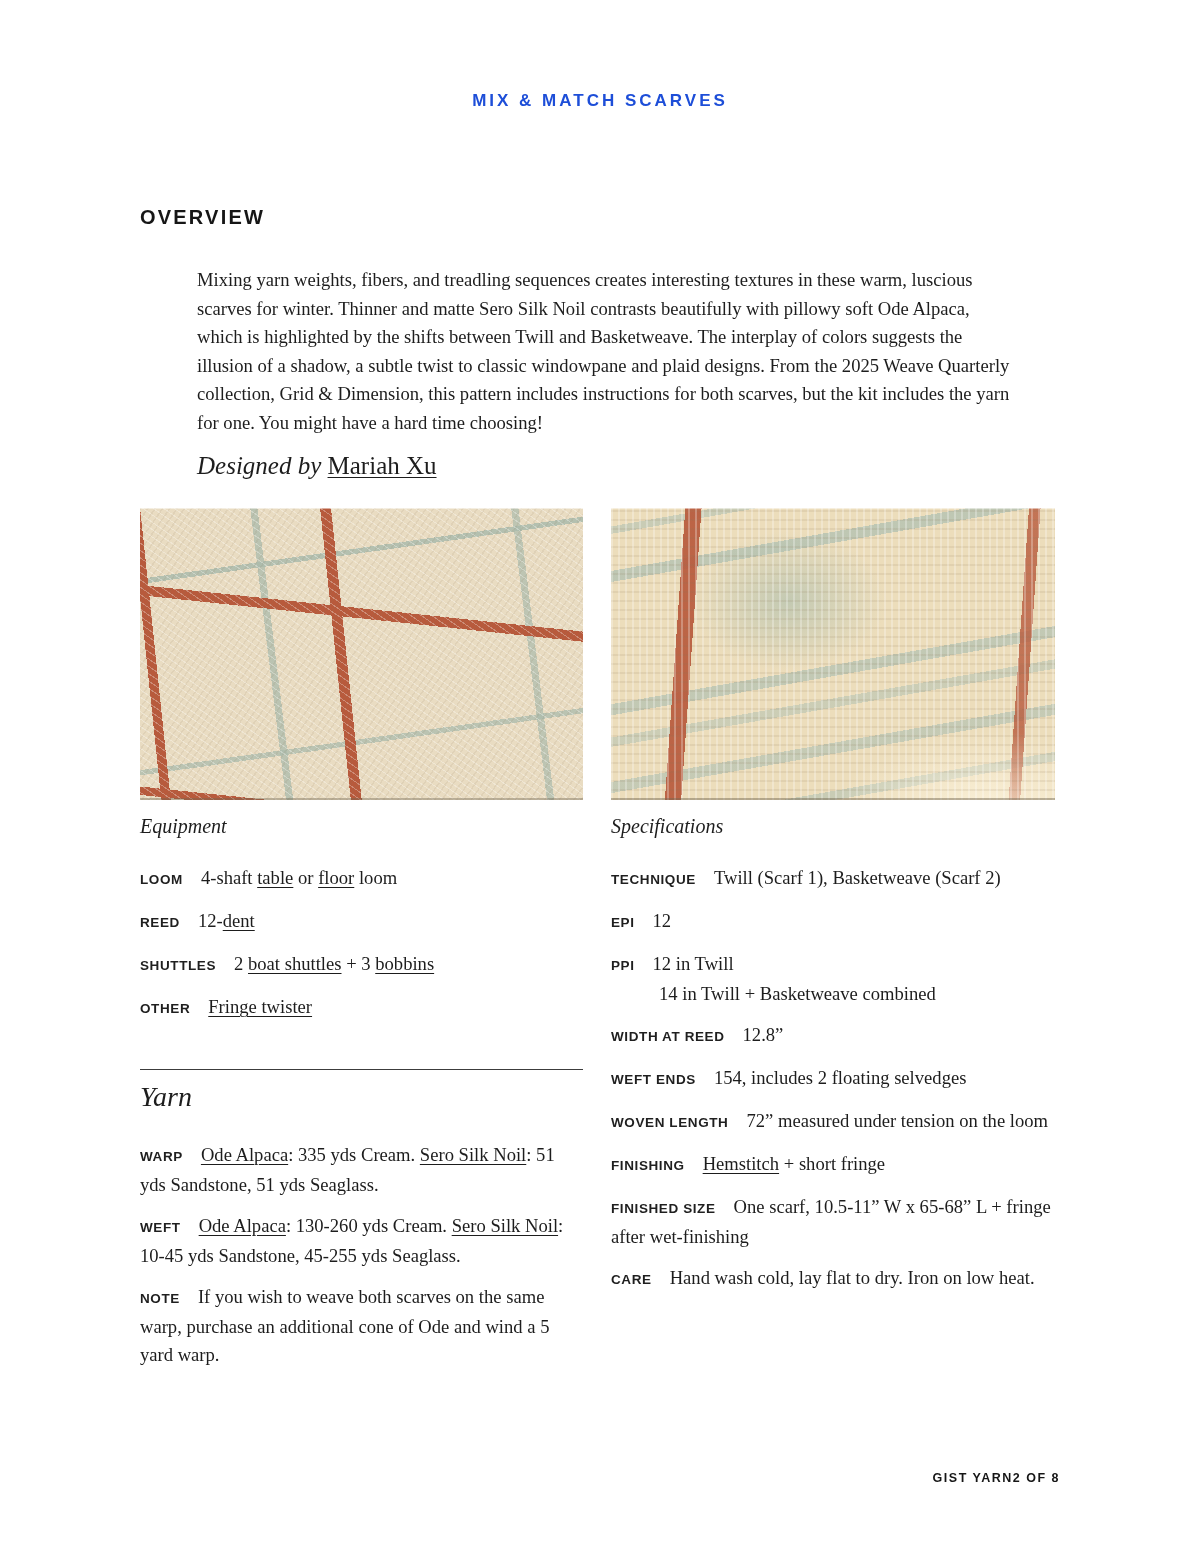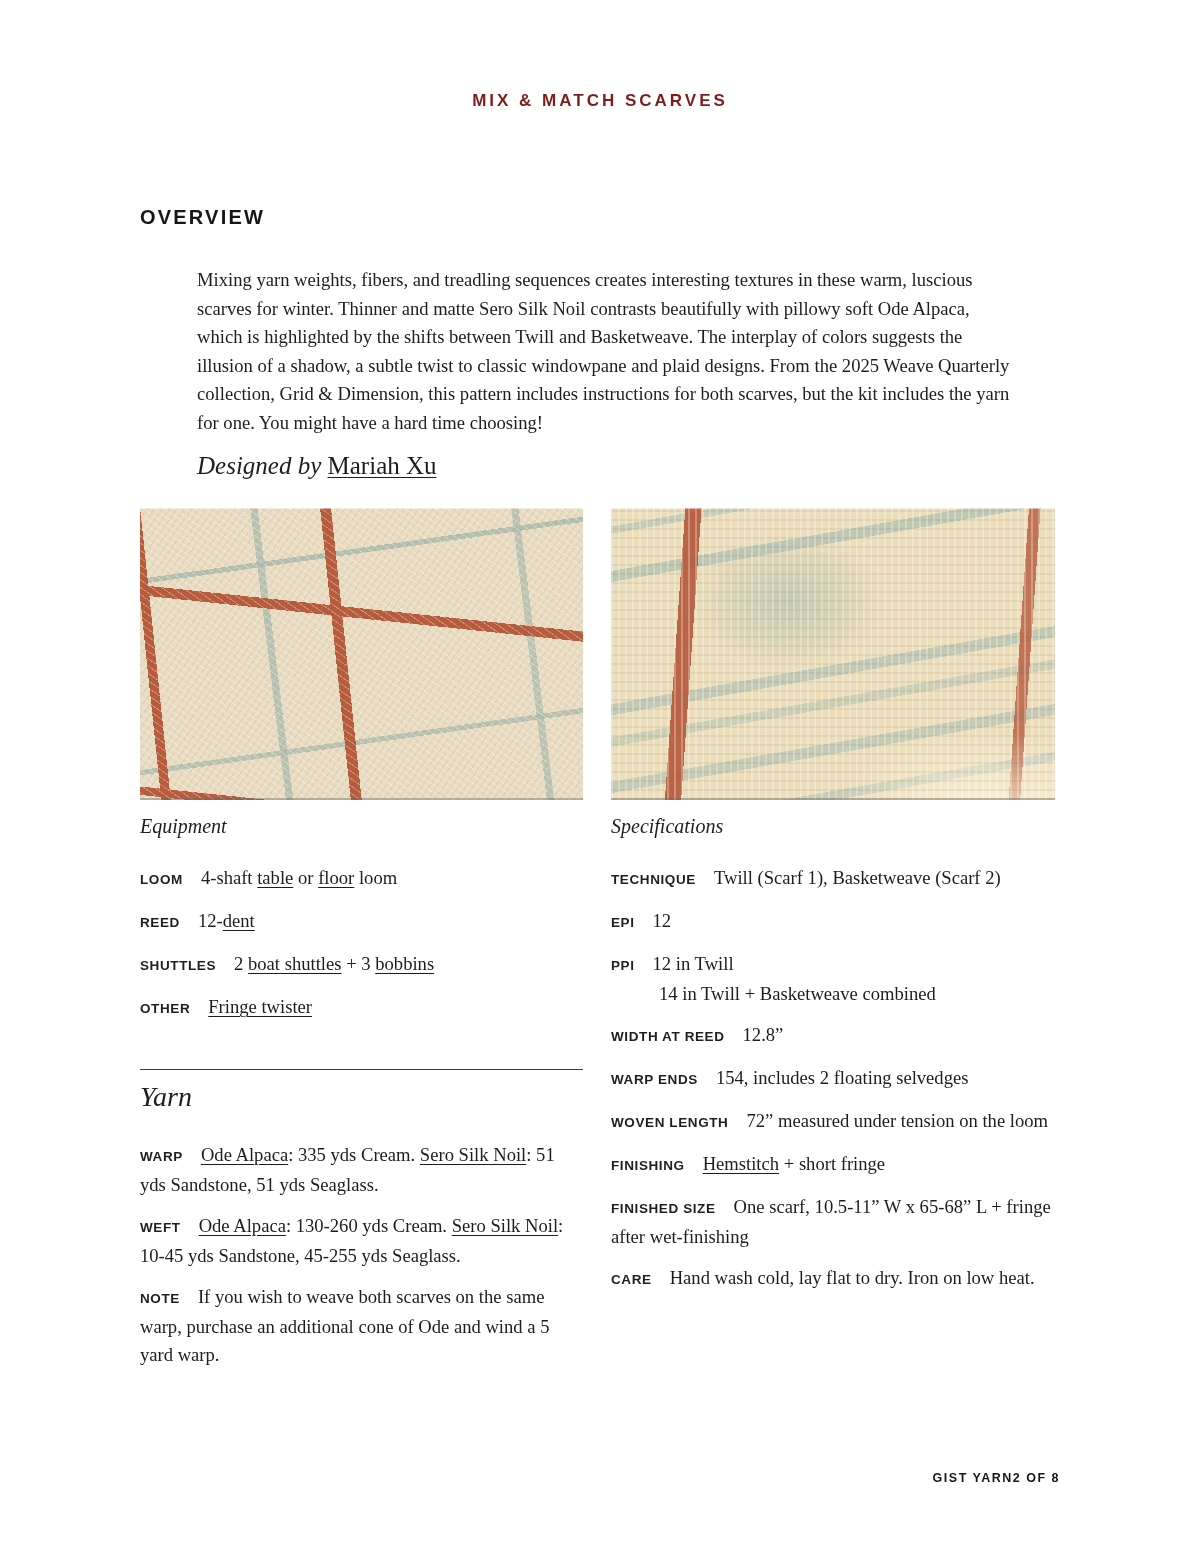--- a/index.html
+++ b/index.html
@@ -10,21 +10,21 @@
     background:#ffffff;
     font-family:"Liberation Serif", serif;
     color:var(--text, #1d1d1d);
     overflow:hidden;
   }
   .doc-title {
     position:absolute; top:91px; left:0; right:0;
     text-align:center;
     font-family:"Liberation Sans", sans-serif;
     font-size:17px; font-weight:700; letter-spacing:3px;
-    color:#7f1d1d;
+    color:#1d4ed8;
   }
   .overview-sec { position:absolute; top:206px; left:140px; width:880px; }
   .sec-label {
     font-family:"Liberation Sans", sans-serif;
     font-size:20px; font-weight:700; letter-spacing:2.2px;
     color:#161616;
   }
   .overview-body {
     margin:37px 0 0 57px; width:822px;
     font-size:18.6px; line-height:28.5px;
@@ -124,21 +124,21 @@
     </div>
 
     <div class="col-right">
       <div class="photo basket" title="Close-up of cream and seaglass basketweave scarf with rust stripes"></div>
       <div class="col-heading">Specifications</div>
       <div>
           <p class="row"><span class="lab">TECHNIQUE</span><span class="">Twill (Scarf 1), Basketweave (Scarf 2)</span></p>
           <p class="row"><span class="lab">EPI</span><span class="">12</span></p>
           <p class="row"><span class="lab">PPI</span><span class="">12 in Twill</span><br><span class=" ind">14 in Twill + Basketweave combined</span></p>
           <p class="row"><span class="lab">WIDTH AT REED</span><span class="">12.8”</span></p>
-          <p class="row"><span class="lab">WARP ENDS</span><span class="">154, includes 2 floating selvedges</span></p>
+          <p class="row"><span class="lab">WEFT ENDS</span><span class="">154, includes 2 floating selvedges</span></p>
           <p class="row"><span class="lab">WOVEN LENGTH</span><span class="">72” measured under tension on the loom</span></p>
           <p class="row"><span class="lab">FINISHING</span><span class="u">Hemstitch</span><span class=""> + short fringe</span></p>
           <p class="row"><span class="lab">FINISHED SIZE</span><span class="">One scarf, 10.5-11” W x 65-68” L + fringe after wet-finishing</span></p>
           <p class="row"><span class="lab">CARE</span><span class="">Hand wash cold, lay flat to dry. Iron on low heat.</span></p>
         </div>
     </div>
 
   </div>
 
   <div class="footer">

